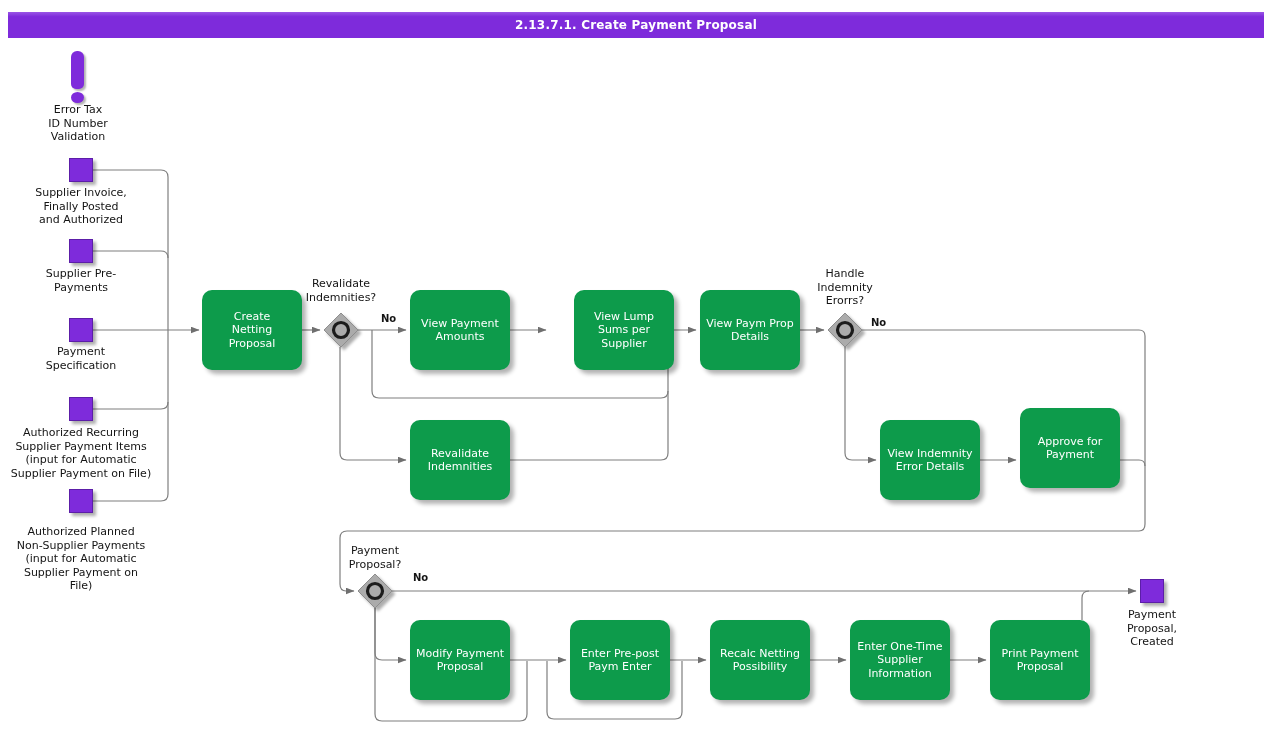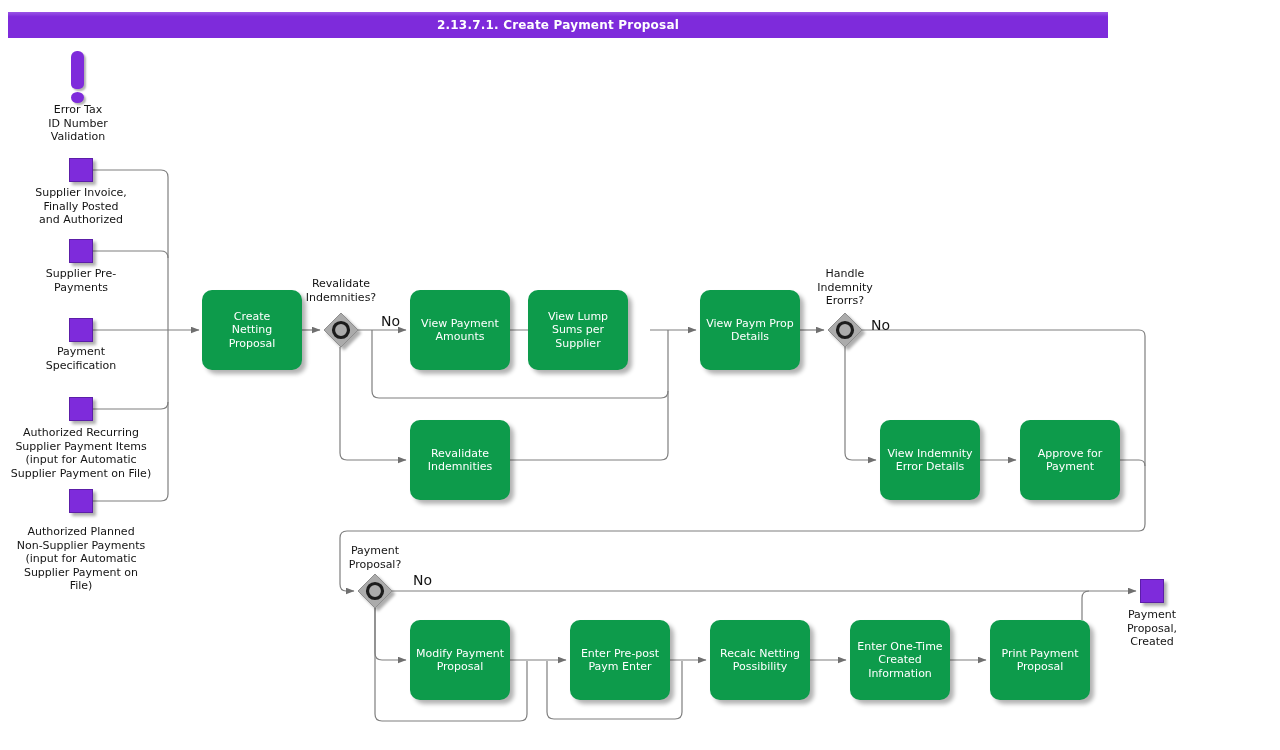--- a/index.html
+++ b/index.html
@@ -8,21 +8,21 @@
     --green:#0D9B4B;
     --line:#7F7F7F;
     --arrow:#6F6F6F;
   }
   html,body{margin:0;padding:0;background:#ffffff;}
   body{
     width:1280px;height:750px;position:relative;overflow:hidden;
     font-family:"DejaVu Sans","Liberation Sans",sans-serif;
   }
   .titlebar{
-    position:absolute;left:8px;top:12px;width:1100px;height:26px;
+    position:absolute;left:8px;top:12px;width:1256px;height:26px;
     background:linear-gradient(to bottom,#9a55e6 0%,var(--purple) 18%,var(--purple) 100%);
     display:flex;align-items:center;justify-content:center;z-index:3;
   }
   .titlebar span{color:#fff;font-weight:bold;font-size:12px;letter-spacing:.2px;}
   svg.wires{position:absolute;left:0;top:0;z-index:1;}
   svg.wires path.c{fill:none;stroke:var(--line);stroke-width:1.2;}
   .task{
     position:absolute;width:100px;height:80px;z-index:2;box-sizing:border-box;
     background:var(--green);border-radius:10px;
     box-shadow:4px 4px 4px rgba(0,0,0,0.30);
@@ -34,21 +34,21 @@
     position:absolute;width:24px;height:24px;z-index:2;box-sizing:border-box;
     background:var(--purple);border:1px solid var(--purple-dark);
     box-shadow:3px 3px 3px rgba(0,0,0,0.32);
   }
   .lbl{
     position:absolute;z-index:2;transform:translateX(-50%);
     font-size:11px;line-height:13.5px;color:#141414;
     text-align:center;white-space:pre-line;
   }
   .no{
-    position:absolute;z-index:2;font-size:14px;font-weight:normal;color:#141414;
+    position:absolute;z-index:2;font-size:10px;font-weight:bold;color:#141414;
   }
   .mark-bar{
     position:absolute;left:71px;top:51px;width:13px;height:38px;z-index:2;
     background:var(--purple);border-radius:6px 6px 5px 5px;
     box-shadow:2px 2px 2px rgba(0,0,0,0.30);
   }
   .mark-dot{
     position:absolute;left:71px;top:92px;width:13px;height:11px;z-index:2;
     background:var(--purple);border-radius:50%;
     box-shadow:2px 2px 2px rgba(0,0,0,0.30);
@@ -149,39 +149,39 @@
 <div class="event" style="left:1140px;top:579px"></div>
 <div class="lbl" style="left:1152px;top:608px">Payment
 Proposal,
 Created</div>
 
 <div class="task" style="left:202px;top:290px">Create
 Netting
 Proposal</div>
 <div class="task" style="left:410px;top:290px">View Payment
 Amounts</div>
-<div class="task" style="left:528px;top:290px">View Lump
+<div class="task" style="left:574px;top:290px">View Lump
 Sums per
 Supplier</div>
 <div class="task" style="left:700px;top:290px">View Paym Prop
 Details</div>
 <div class="task" style="left:410px;top:420px">Revalidate
 Indemnities</div>
 <div class="task" style="left:880px;top:420px">View Indemnity
 Error Details</div>
-<div class="task" style="left:1020px;top:420px">Approve for
+<div class="task" style="left:1020px;top:408px">Approve for
 Payment</div>
 <div class="task" style="left:410px;top:620px">Modify Payment
 Proposal</div>
 <div class="task" style="left:570px;top:620px">Enter Pre-post
 Paym Enter</div>
 <div class="task" style="left:710px;top:620px">Recalc Netting
 Possibility</div>
 <div class="task" style="left:850px;top:620px">Enter One-Time
-Created
+Supplier
 Information</div>
 <div class="task" style="left:990px;top:620px">Print Payment
 Proposal</div>
 
 <div class="lbl" style="left:341px;top:277px">Revalidate
 Indemnities?</div>
 <div class="lbl" style="left:845px;top:267px">Handle
 Indemnity
 Erorrs?</div>
 <div class="lbl" style="left:375px;top:544px">Payment

